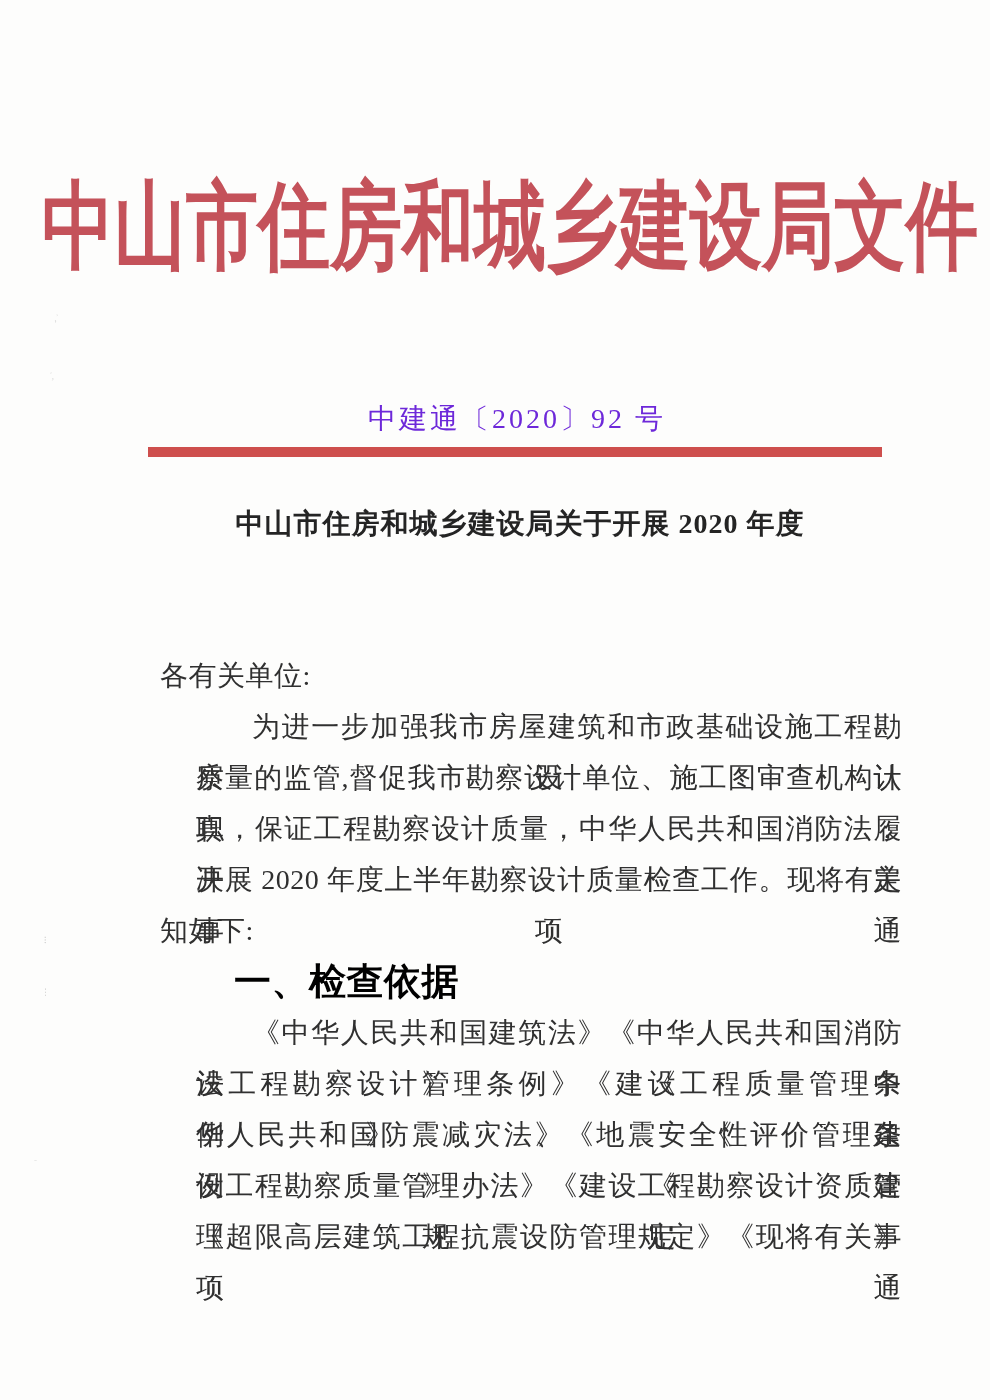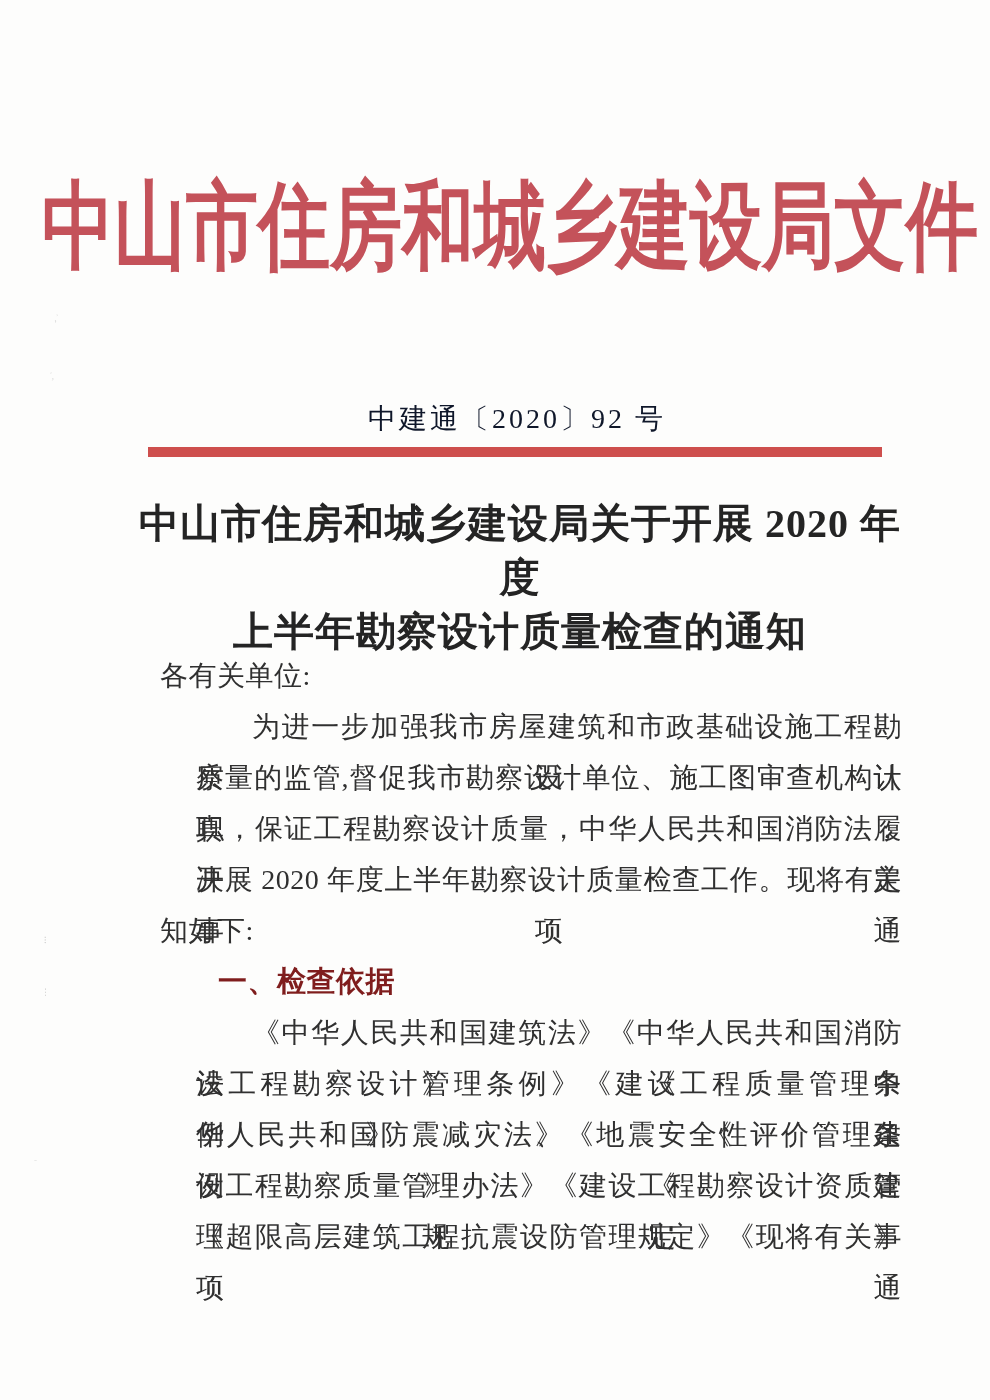--- a/index.html
+++ b/index.html
@@ -41,42 +41,42 @@
   .doc-number-wrap {
     position: absolute;
     left: 44px;
     right: 0;
     top: 400px;
     text-align: center;
   }
   .doc-number {
     font-size: 28px;
     letter-spacing: 3px;
-    color: #0f172a;
+    color: #6d28d9;
   }
 
   
   .red-divider {
     position: absolute;
     left: 148px;
     top: 447px;
     width: 734px;
     height: 10px;
     background: var(--divider-red, #ce4f4d);
   }
 
   
   .notice-title {
     position: absolute;
     left: 120px;
     width: 800px;
     top: 497px;
     text-align: center;
     font-weight: bold;
-    font-size: 40px;
+    font-size: 28px;
     line-height: 54px;
     color: #242424;
     letter-spacing: 1px;
   }
 
   
   .body-block {
     position: absolute;
     left: 160px;
     top: 650px;
@@ -95,22 +95,22 @@
     text-align: justify;
     text-align-last: justify;
     margin-left: 36px;
   }
   .line.indent {
     text-indent: 2em;
   }
   .line.heading {
     font-family: "Liberation Sans", "DejaVu Sans", sans-serif;
     font-weight: bold;
-    font-size: 29px;
-    color: #7f1d1d;
+    font-size: 37px;
+    color: #000000;
   }
 
   
   .artifact {
     position: absolute;
     color: #9a9a9a;
     opacity: 0.45;
     font-size: 9px;
     line-height: 9px;
     pointer-events: none;
@@ -126,21 +126,20 @@
   </div>
 
   <div class="doc-number-wrap">
     <span class="doc-number">中建通〔2020〕92 号</span>
   </div>
 
   <div class="red-divider"></div>
 
   <div class="notice-title">
     <div>中山市住房和城乡建设局关于开展 2020 年度</div>
-    <div>上半年勘察设计质量检查的通知</div>
   </div>
 
   <div class="body-block">
     <div class="line">各有关单位:</div>
 
     <div class="line j indent">为进一步加强我市房屋建筑和市政基础设施工程勘察设计</div>
     <div class="line j">质量的监管,督促我市勘察设计单位、施工图审查机构认真履</div>
     <div class="line j">职，保证工程勘察设计质量，中华人民共和国消防法，决定</div>
     <div class="line j">开展 2020 年度上半年勘察设计质量检查工作。现将有关事项通</div>
     <div class="line">知如下:</div>

